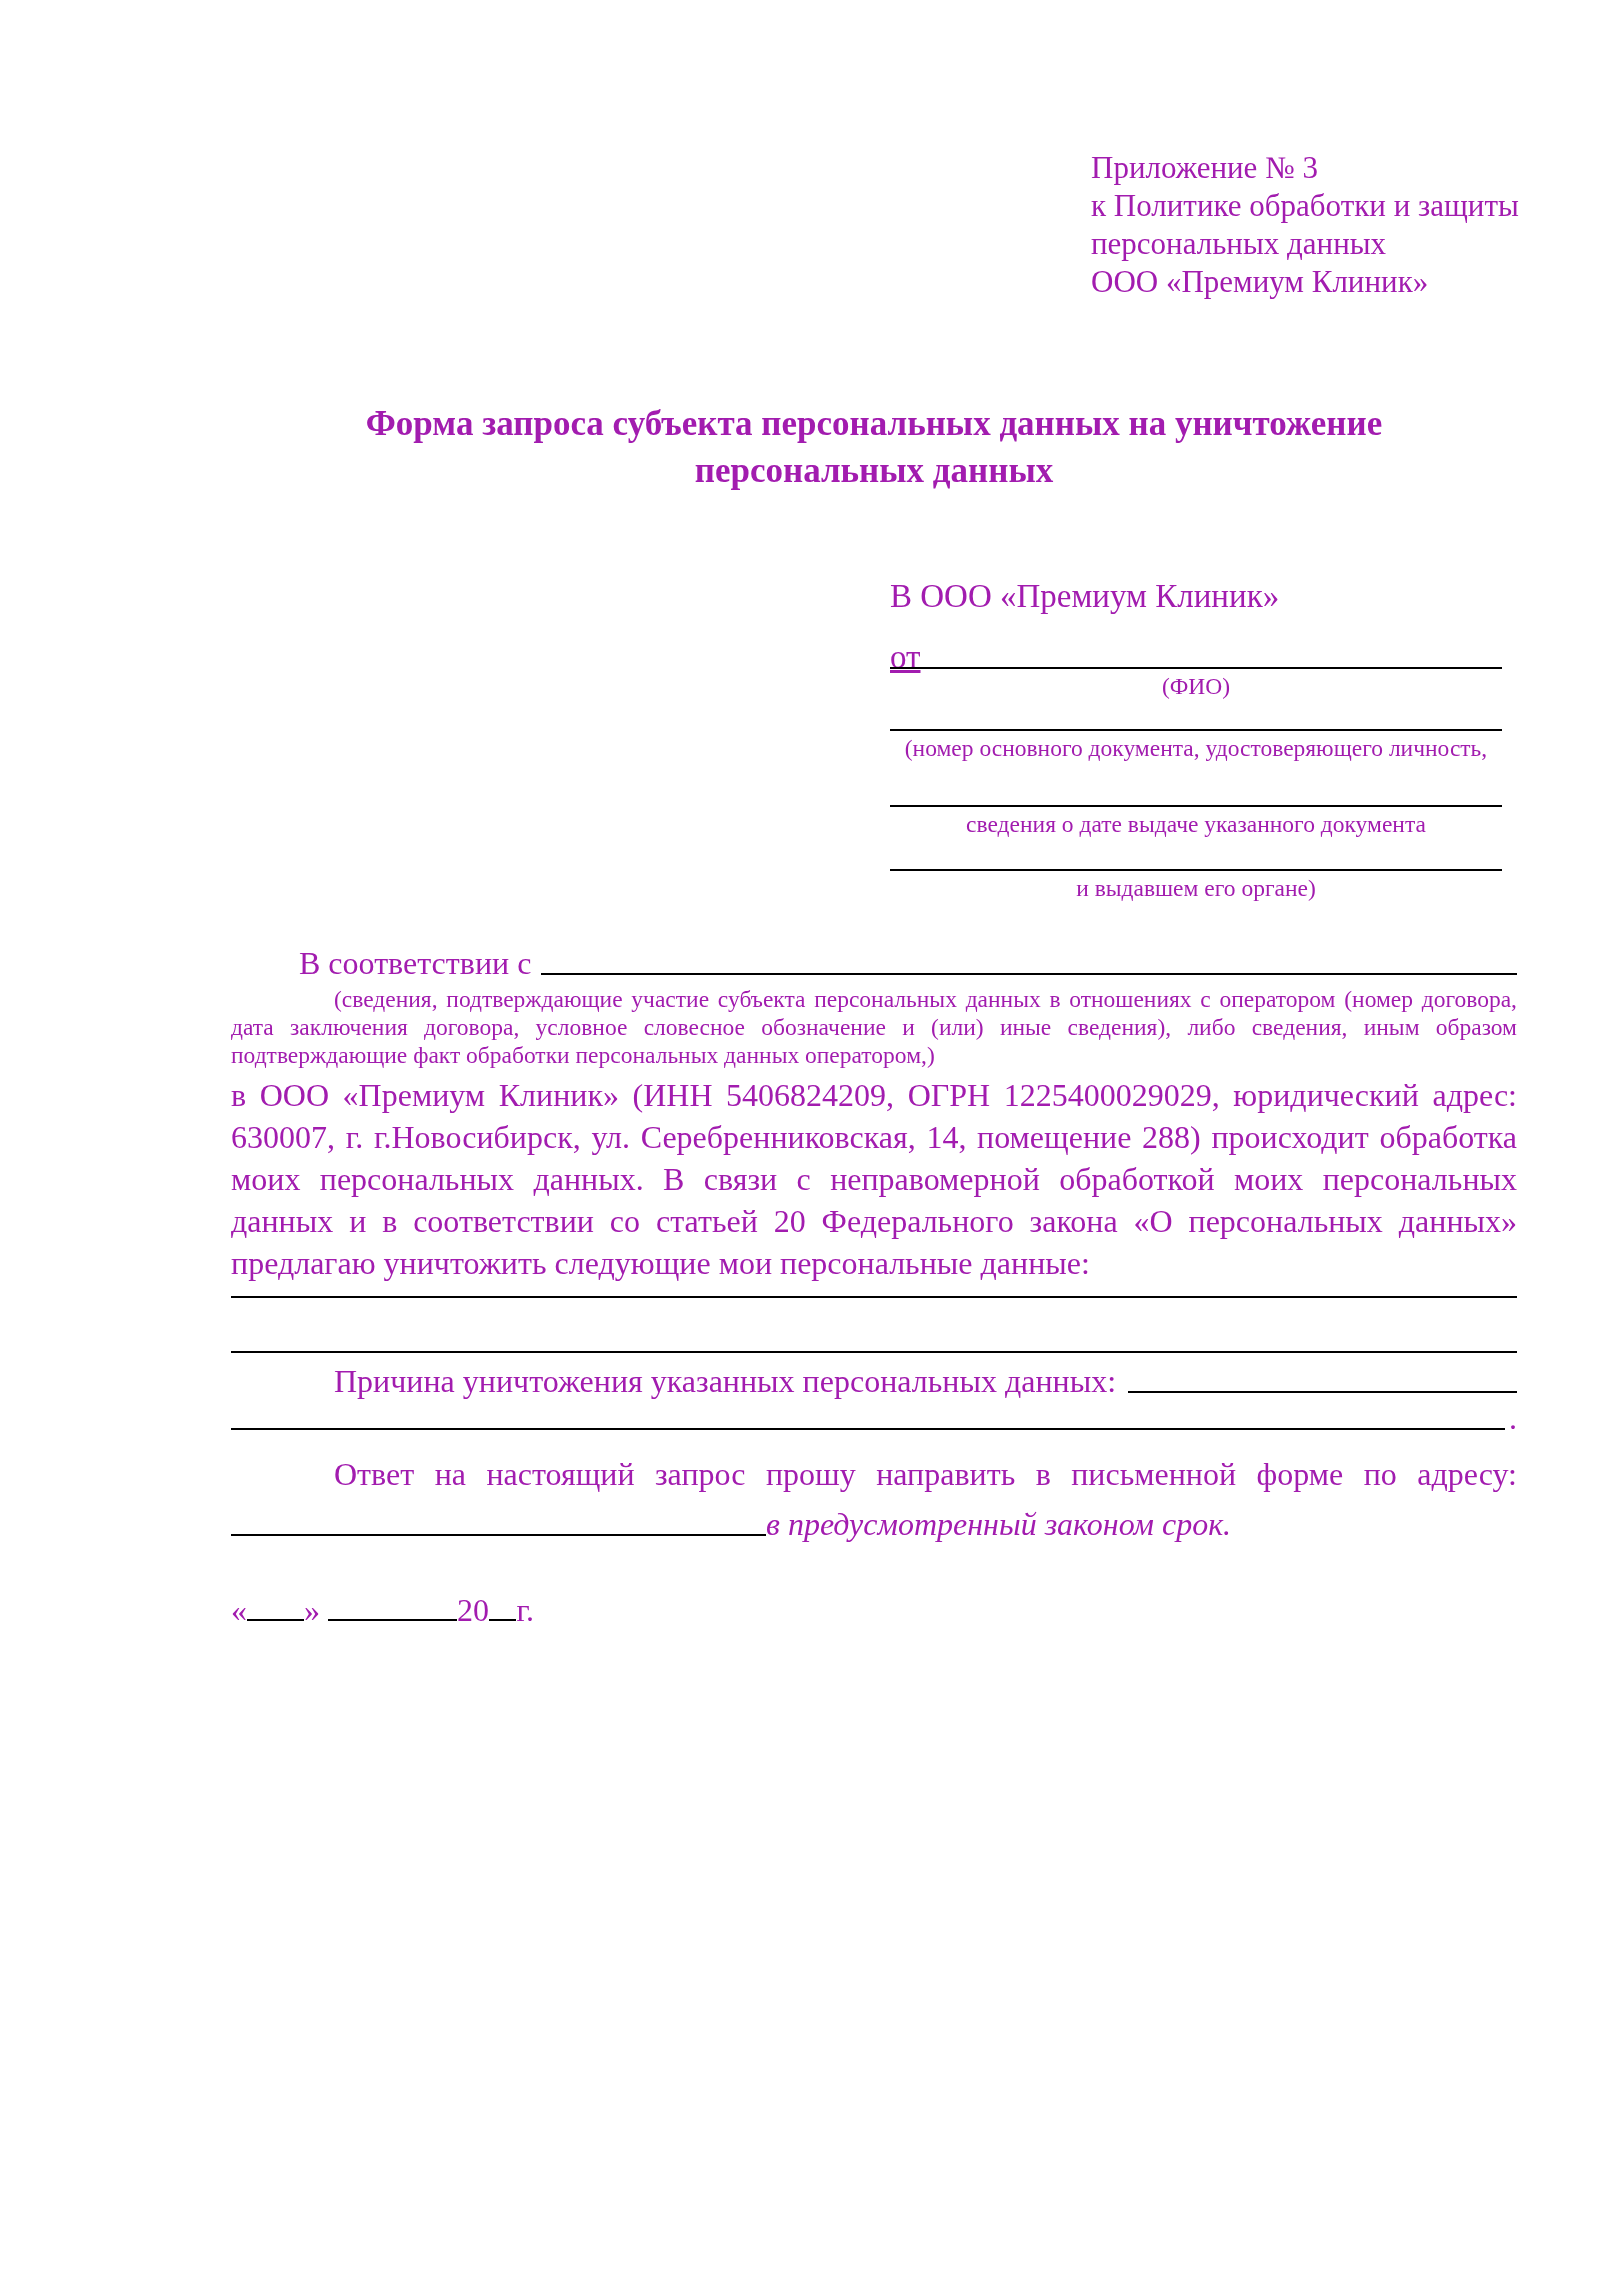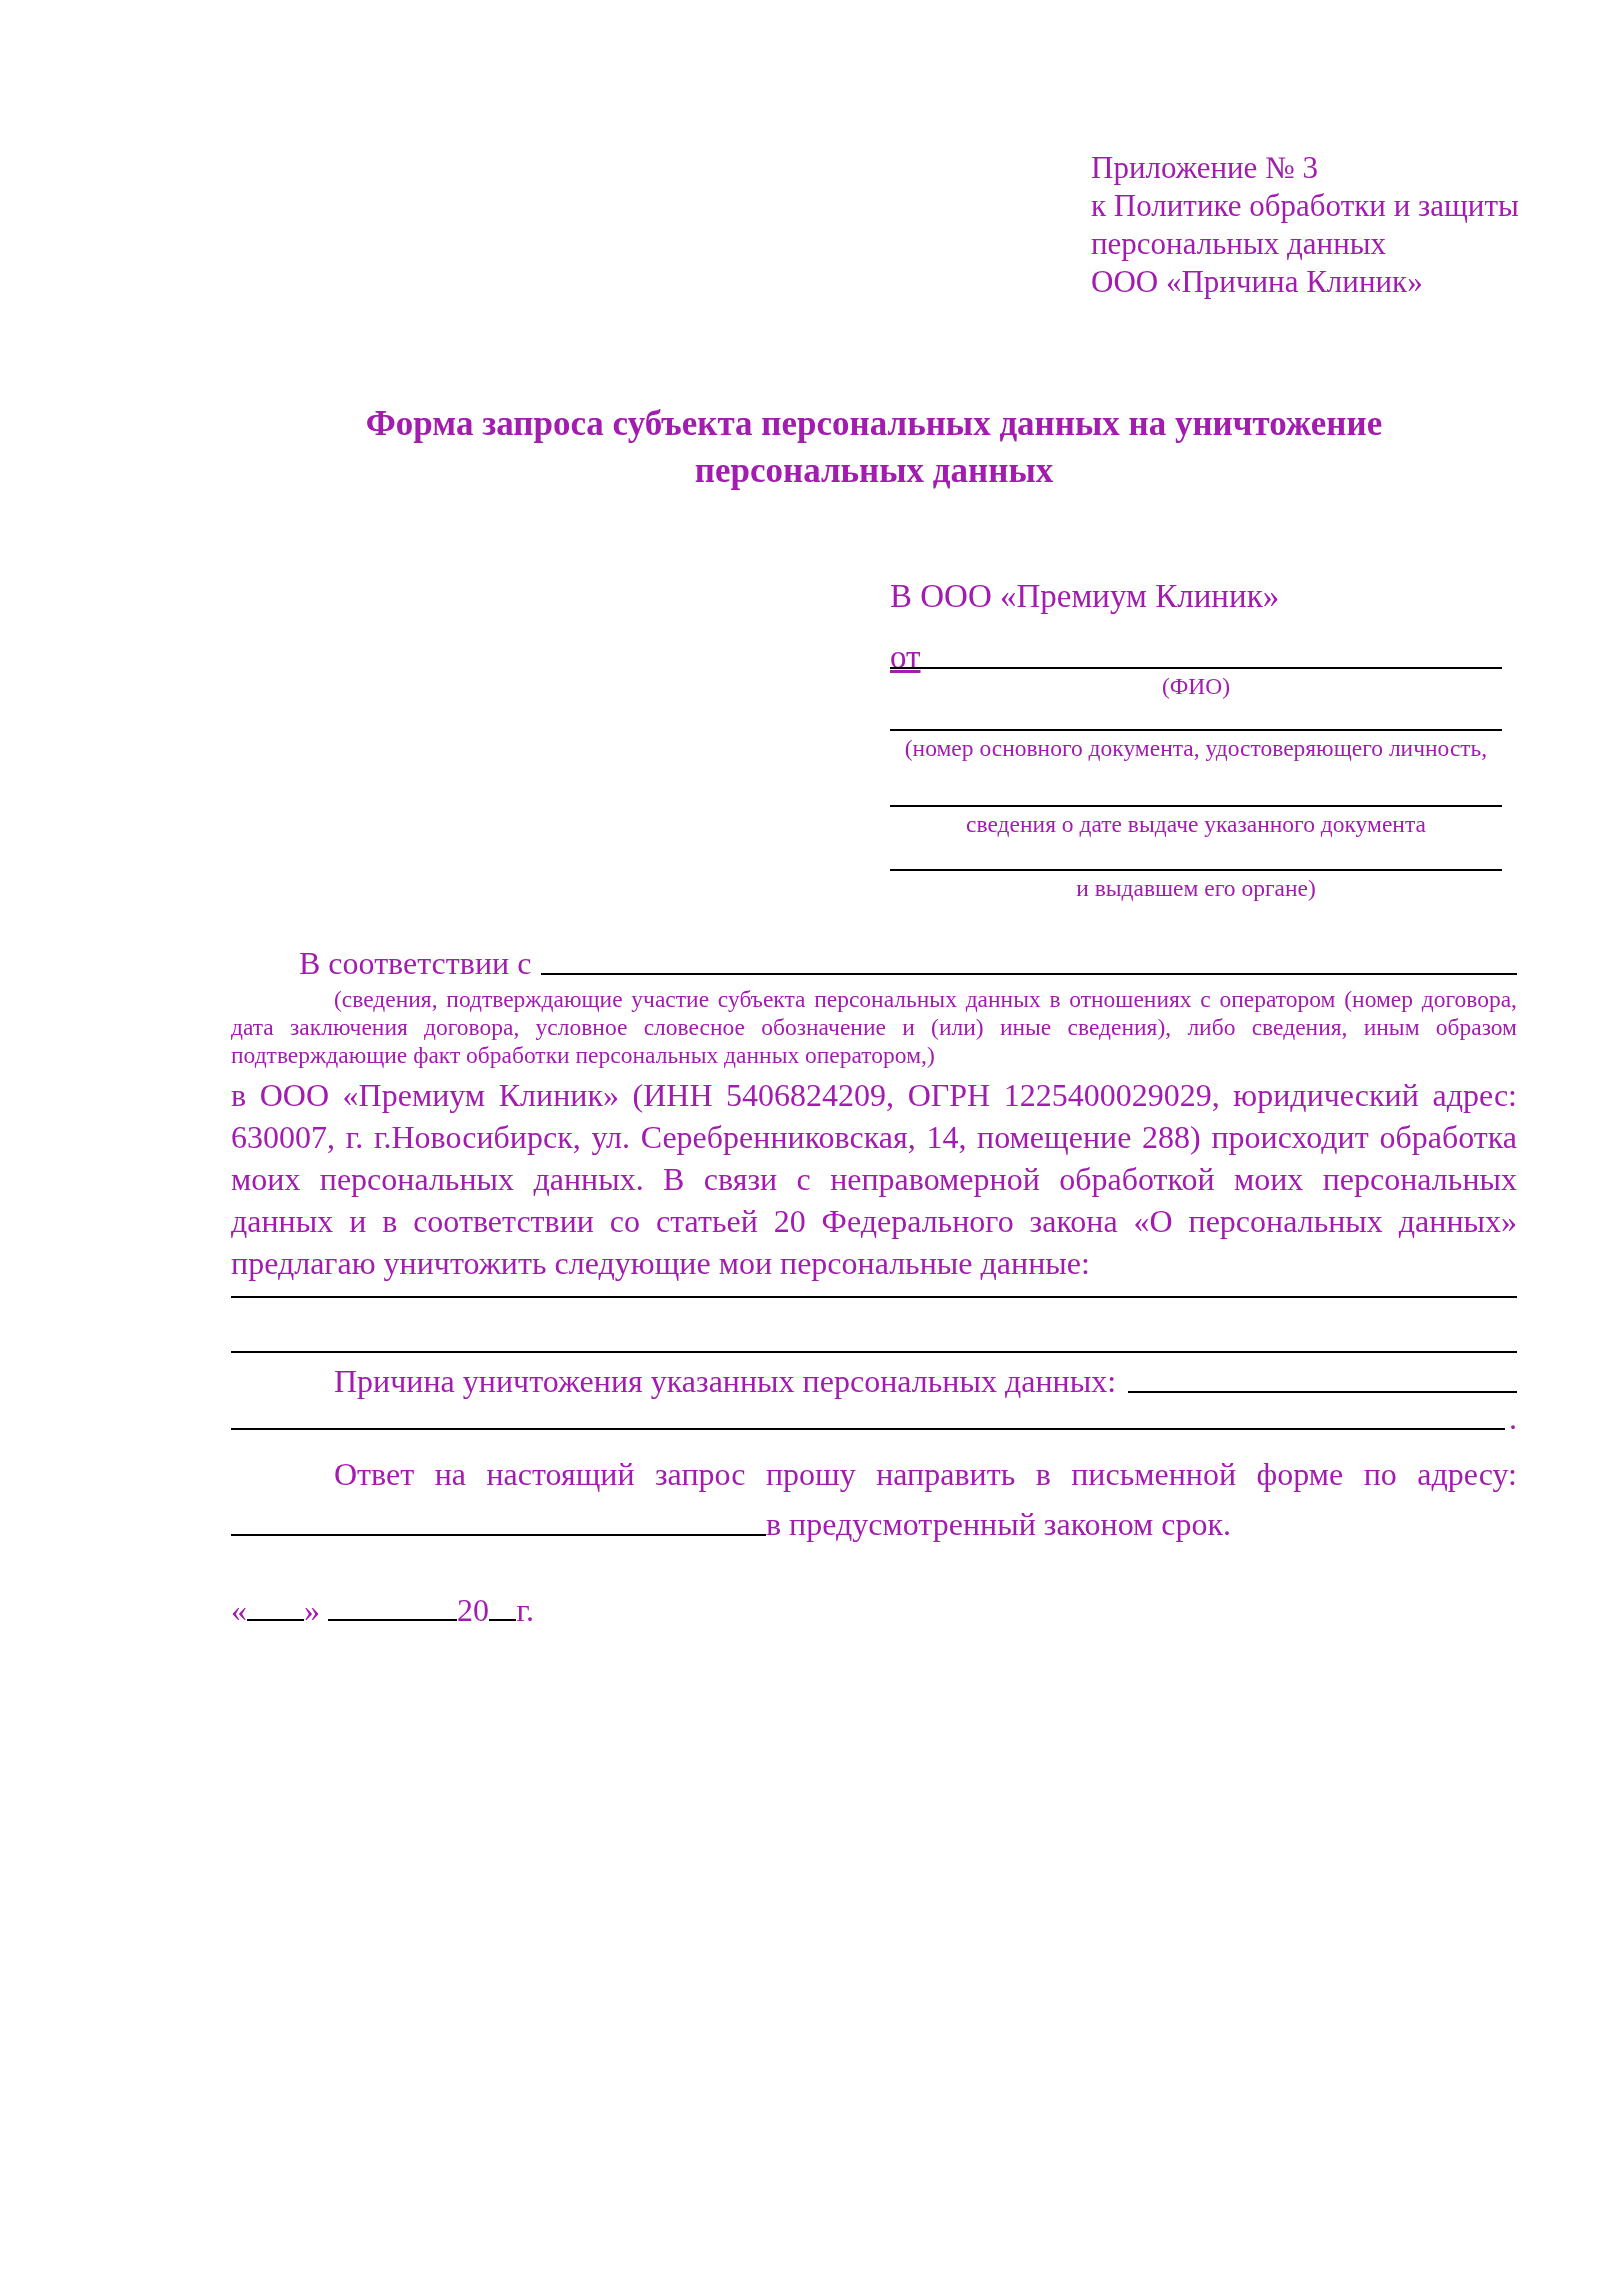--- a/index.html
+++ b/index.html
@@ -106,21 +106,21 @@
     text-indent: 103px;
     overflow: hidden;
   }
 
   .address-row { height: 45px; }
   .address-row .blank-address {
     width: 535px;
     border-bottom: 2.9px solid #000;
     margin-bottom: 6.9px;
   }
-  .address-row .tail { white-space: nowrap; }
+  .address-row .tail { white-space: nowrap; font-style: italic; }
 
   .footer-row {
     margin-top: 37px;
     height: 49px;
     display: flex;
     justify-content: space-between;
     align-items: flex-end;
     padding-right: 49px;
   }
   .blank {
@@ -136,21 +136,21 @@
 </style>
 </head>
 <body>
 
 <div class="page">
 
   <div class="appendix">
     <div>Приложение № 3</div>
     <div>к Политике обработки и защиты</div>
     <div>персональных данных</div>
-    <div>ООО «Причина Клиник»</div>
+    <div>ООО «Премиум Клиник»</div>
   </div>
 
   <div class="title">
     <div>Форма запроса субъекта персональных данных на уничтожение</div>
     <div>персональных данных</div>
   </div>
 
   <div class="addressee">
     <div class="addr-to">В ООО «Премиум Клиник»</div>
     <div class="addr-from">от</div>

